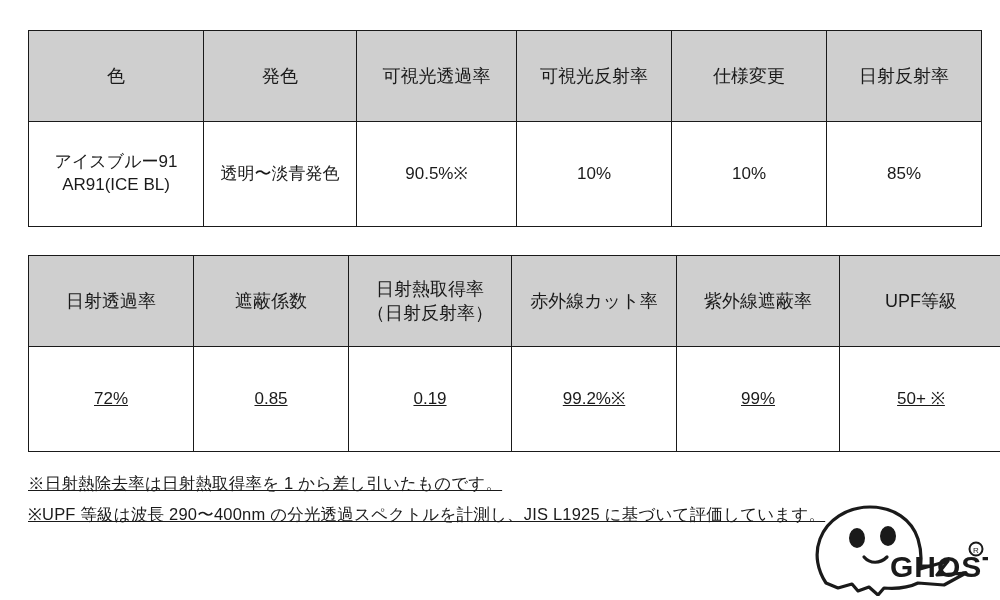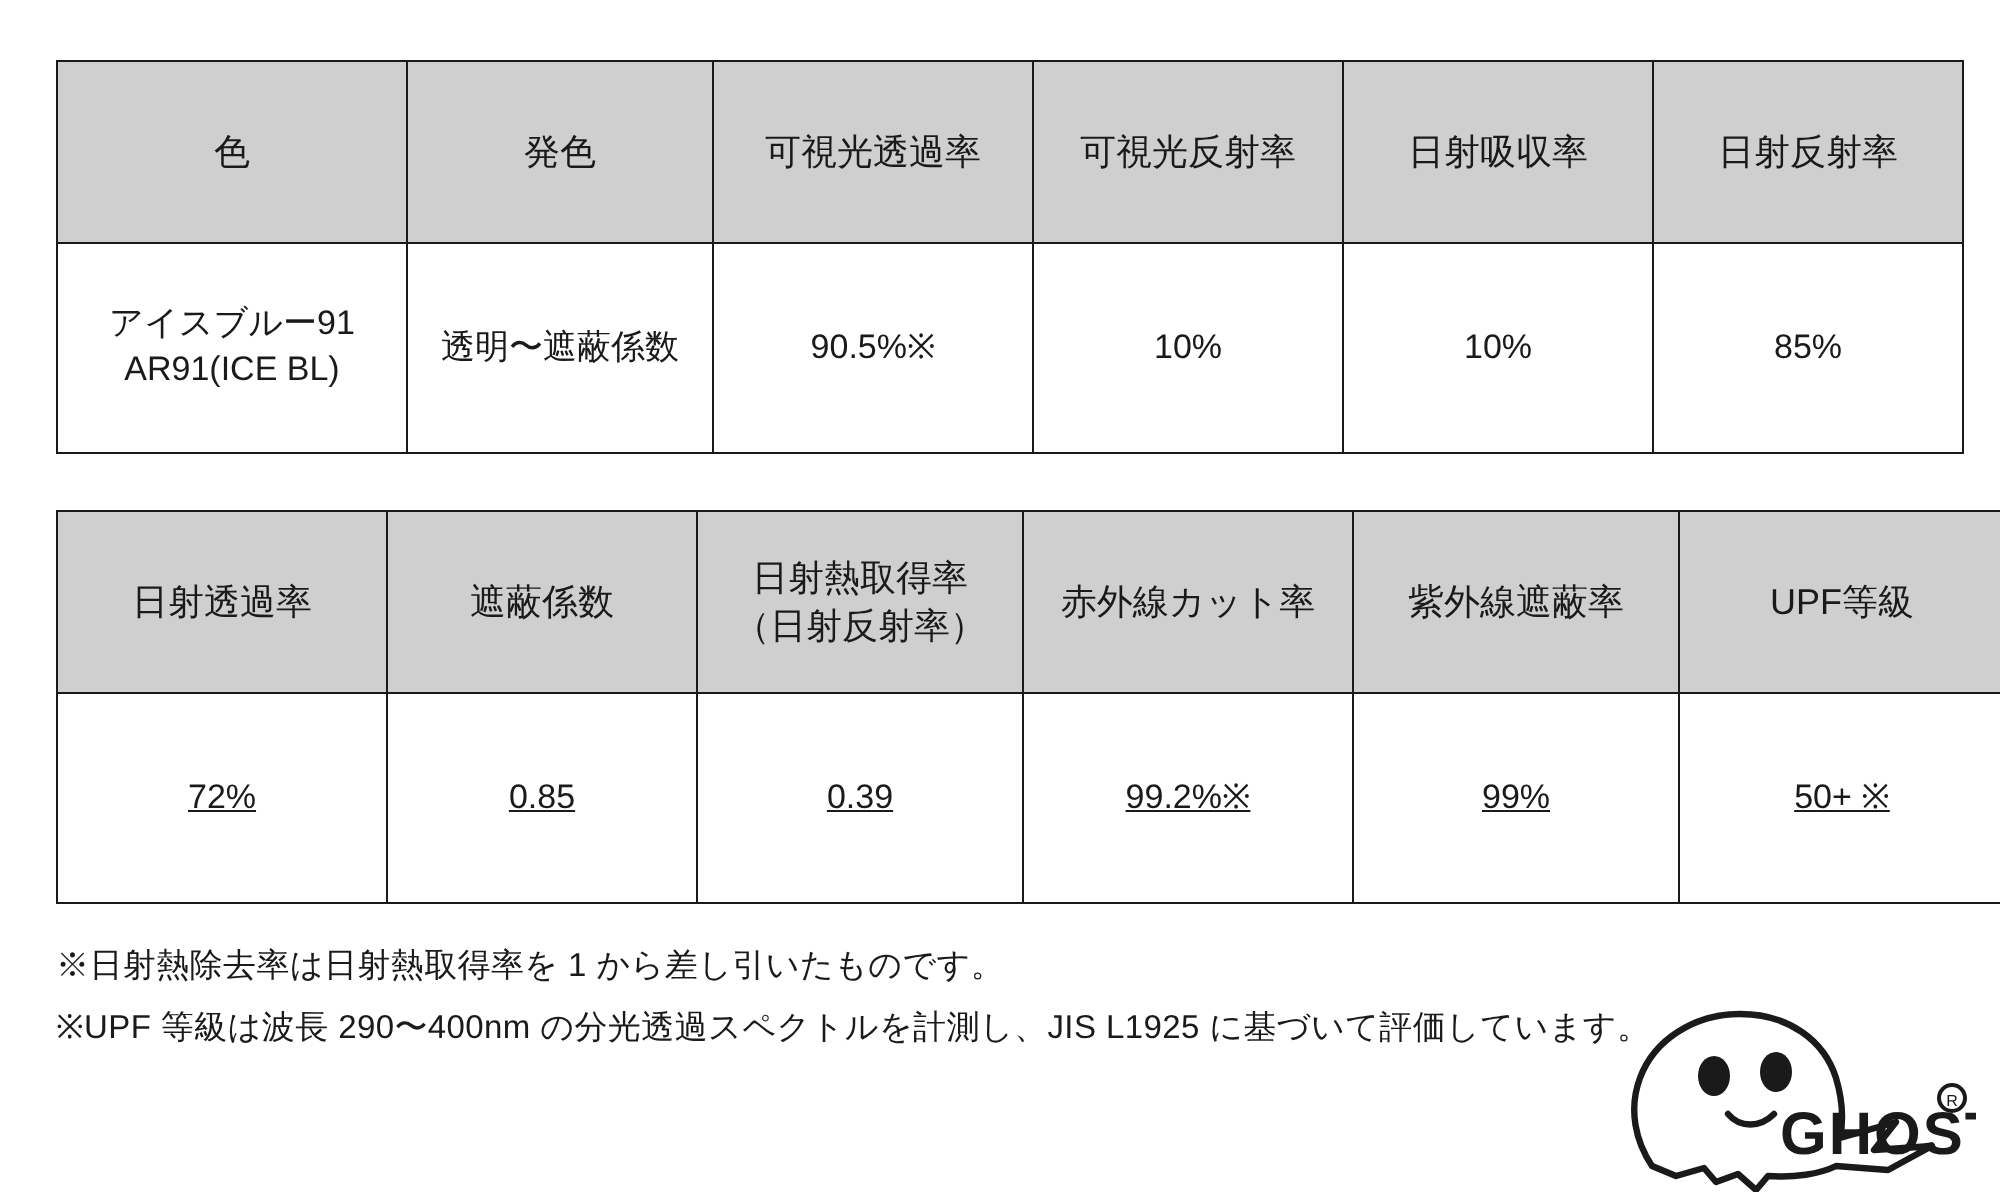--- a/index.html
+++ b/index.html
@@ -53,20 +53,21 @@
   .cell-two-line {
     display: block;
     line-height: 1.35;
   }
   .notes {
     margin-top: 16px;
     font-size: 16.5px;
     line-height: 1.85;
     color: #1a1a1a;
     letter-spacing: 0.2px;
+    text-decoration: underline;
   }
   .note-line {
     white-space: nowrap;
   }
   .ghost-logo {
     position: absolute;
     right: 12px;
     bottom: 4px;
     width: 190px;
     height: 105px;
@@ -78,31 +79,31 @@
 
 <div class="page">
 
   <table class="spec t1">
     <thead>
       <tr>
         <th style="width:170px">色</th>
         <th style="width:148px">発色</th>
         <th style="width:155px">可視光透過率</th>
         <th style="width:150px">可視光反射率</th>
-        <th style="width:150px">日射吸収率</th>
+        <th style="width:150px">仕様変更</th>
         <th style="width:150px">日射反射率</th>
       </tr>
     </thead>
     <tbody>
       <tr>
         <td>
           <span class="cell-two-line">アイスブルー91</span>
           <span class="cell-two-line">AR91(ICE BL)</span>
         </td>
-        <td>透明〜遮蔽係数</td>
+        <td>透明〜淡青発色</td>
         <td>90.5%※</td>
         <td>10%</td>
         <td>10%</td>
         <td>85%</td>
       </tr>
     </tbody>
   </table>
 
   <table class="spec t2">
     <thead>
@@ -125,21 +126,21 @@
         </th>
         <th style="width:158px">
           <span class="cell-two-line">UPF等級</span>
         </th>
       </tr>
     </thead>
     <tbody>
       <tr>
         <td>72%</td>
         <td>0.85</td>
-        <td>0.39</td>
+        <td>0.19</td>
         <td>99.2%※</td>
         <td>99%</td>
         <td>50+ ※</td>
       </tr>
     </tbody>
   </table>
 
   <div class="notes">
     <div class="note-line">※日射熱除去率は日射熱取得率を 1 から差し引いたものです。</div>
     <div class="note-line">※UPF 等級は波長 290〜400nm の分光透過スペクトルを計測し、JIS L1925 に基づいて評価しています。</div>

